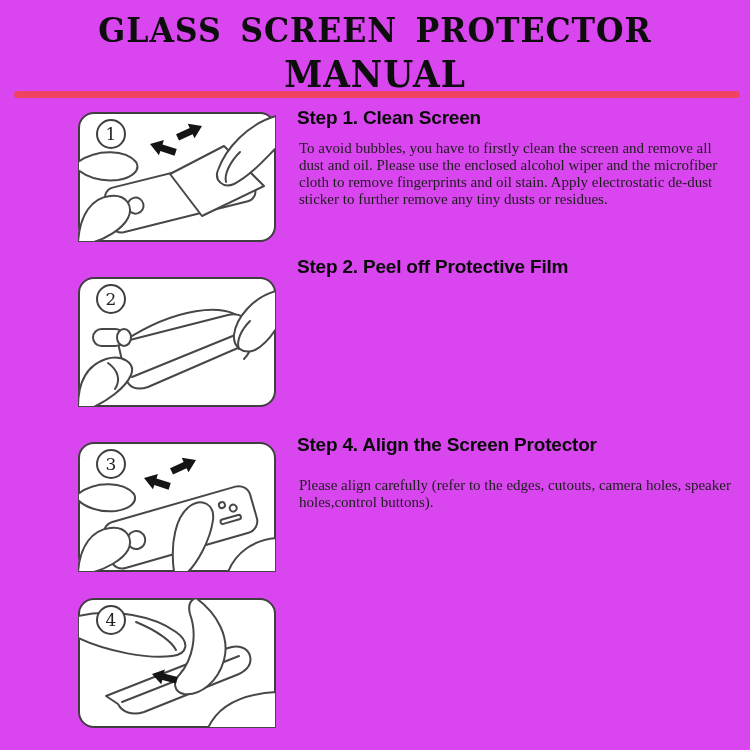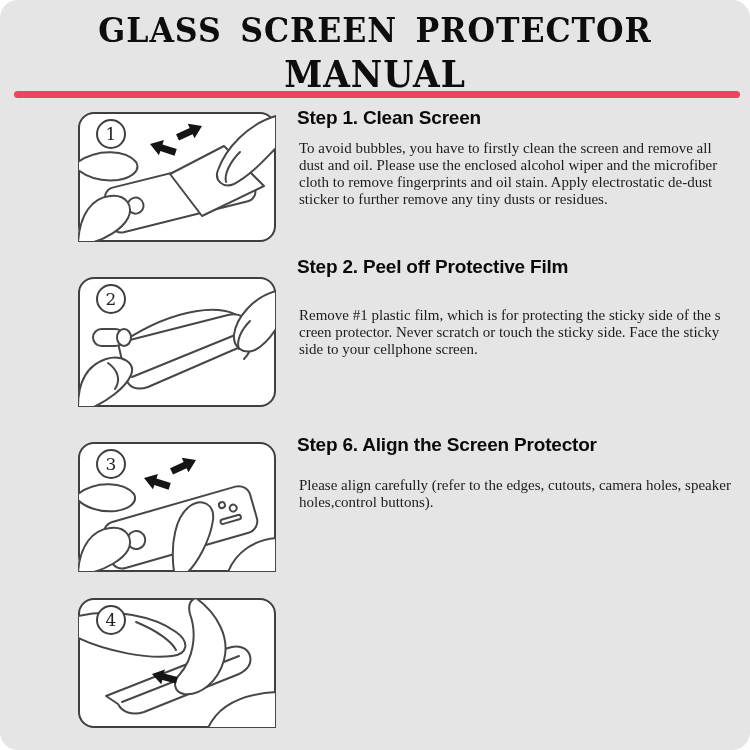--- a/index.html
+++ b/index.html
@@ -1,18 +1,18 @@
 <!DOCTYPE html>
 <html><head>
 <meta charset="utf-8">
 <style>
   html,body { margin:0; padding:0; background:#ffffff; }
   #page {
-    position:relative; width:750px; height:750px; background:#e5e5e5;
-    overflow:hidden; font-family:"Liberation Sans", sans-serif;border-radius:18px;
+    position:relative; width:750px; height:750px; background:#d946ef;
+    overflow:hidden; font-family:"Liberation Sans", sans-serif;
   }
   .title-line {
     position:absolute; left:0; right:0; text-align:center;
     font-family:"DejaVu Serif", serif; font-weight:bold; color:#0d0d0d;
     letter-spacing:1px; word-spacing:7px; transform:scaleX(0.93);
   }
   #title-line-1 { top:10px; font-size:34px; }
   #title-line-2 { top:52px; font-size:37px; }
   .divider {
     position:absolute; top:91px; left:14px; width:726px; height:7px;
@@ -88,23 +88,20 @@
         <path class="solid" d="M198 14 C176 20 158 40 156 58 C155 70 165 78 177 73 C187 68 194 58 198 52 Z"></path>
         <path d="M172 44 C163 53 158 64 161 72"></path>
         <rect class="solid" x="15" y="52" width="31" height="17" rx="8.5"></rect>
         <ellipse class="solid" cx="46" cy="60.5" rx="7" ry="8.5"></ellipse>
         <path class="solid" d="M0 130 C0 104 10 88 28 82 C44 77 58 86 53 98 C47 112 28 124 16 130 Z"></path>
         <path d="M30 86 C40 93 43 103 37 112"></path>
       </g>
     </svg>
   </div>
   <div class="step-heading" style="top:256px">Step 2. Peel off Protective Film</div>
-  <div class="step-body" style="top:307px">Remove #1 plastic film, which is for protecting the sticky side of the s
-creen protector. Never scratch or touch the sticky side. Face the sticky
-side to your cellphone screen.</div>
 
   <div class="fig" style="top:442px">
     <span class="badge">3</span>
     <svg viewBox="0 0 198 130">
       <g class="art">
         <g transform="rotate(-16 100 84)">
           <rect class="solid" x="26" y="62" width="152" height="48" rx="12"></rect>
           <circle class="solid" cx="56" cy="86" r="9"></circle>
           <circle class="solid" cx="148" cy="76" r="3"></circle>
           <circle class="solid" cx="158" cy="82" r="3.5"></circle>
@@ -112,21 +109,21 @@
         </g>
         <path class="solid" d="M96 130 C92 100 98 74 112 64 C124 56 137 62 135 78 C132 100 118 122 110 130 Z"></path>
         <path class="solid" d="M0 52 C18 38 46 40 56 52 C60 60 52 67 38 69 C20 71 6 64 0 58 Z"></path>
         <path class="solid" d="M0 130 C2 104 14 88 32 86 C48 84 56 96 50 108 C44 119 26 127 16 130 Z"></path>
         <path class="solid" d="M198 96 C176 98 158 110 150 130 L198 130 Z"></path>
       </g>
       <path class="arrow" d="M0 0 L12 -8 L12 -3.5 L27 -3.5 L27 3.5 L12 3.5 L12 8 Z" transform="translate(66 36) rotate(18)"></path>
       <path class="arrow" d="M0 0 L12 -8 L12 -3.5 L27 -3.5 L27 3.5 L12 3.5 L12 8 Z" transform="translate(118 18) rotate(155)"></path>
     </svg>
   </div>
-  <div class="step-heading" style="top:434px">Step 6. Align the Screen Protector</div>
+  <div class="step-heading" style="top:434px">Step 4. Align the Screen Protector</div>
   <div class="step-body" style="top:477px">Please align carefully (refer to the edges, cutouts, camera holes, speaker
 holes,control buttons).</div>
 
   <div class="fig" style="top:598px">
     <span class="badge">4</span>
     <svg viewBox="0 0 198 130">
       <g class="art">
         <path class="solid" d="M28 98 L150 50 C160 46 170 50 172 58 C174 66 169 72 161 76 L66 114 C54 118 44 114 40 106 Z"></path>
         <path d="M44 104 L161 58"></path>
         <path class="solid" d="M0 18 C36 10 76 18 98 34 C112 44 110 56 94 58 C70 61 30 54 0 40 Z"></path>

